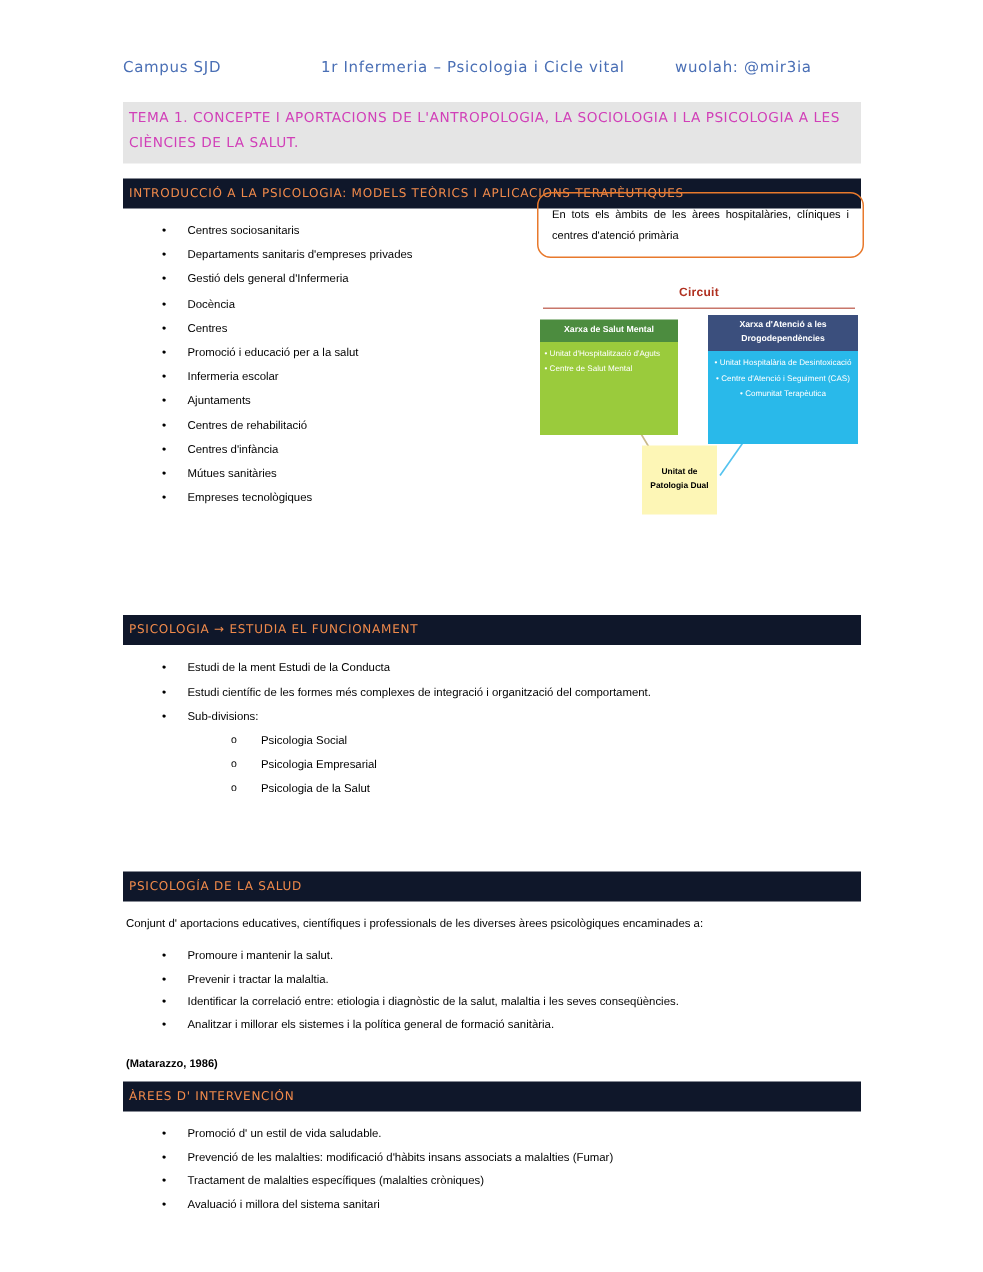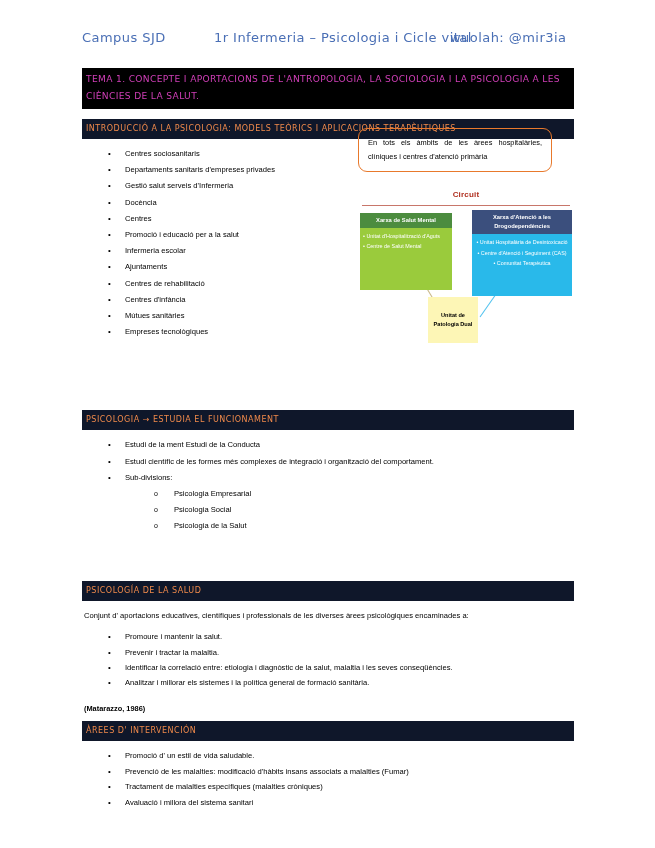--- a/index.html
+++ b/index.html
@@ -23,37 +23,37 @@
   .content {
     position: absolute;
     left: 82px;
     top: 0;
     width: 492px;
   }
 
   
   .doc-header {
     display: flex;
-    align-items: flex-start;
+    align-items: center;
     height: 30px;
     padding-top: 30px;
     font-family: "DejaVu Sans", sans-serif;
-    font-size: 13px;
+    font-size: 10px;
     letter-spacing: .45px;
     color: #4a6fb5;
     white-space: nowrap;
   }
   .doc-header .hdr-left   { width: 132px; }
   .doc-header .hdr-center { width: 222px; }
   .doc-header .hdr-right  { flex: 1; text-align: left; padding-left: 14px;}
 
   
   .title-band {
     margin-top: 8px;
-    background: #000000;
+    background: #e5e5e5;
     color: #d13fb8;
     font-family: "DejaVu Sans", sans-serif;
     font-size: 9.1px;
     letter-spacing: .35px;
     line-height: 17px;
     padding: 3px 4px 4px 4px;
     box-sizing: border-box;
   }
 
   
@@ -124,21 +124,21 @@
     position: absolute;
     left: 358px;
     top: 128px;
     width: 216px;
   }
   .callout {
     border: 1.6px solid #e8792c;
     border-radius: 9px;
     padding: 7px 9px 8px 9px;
     box-sizing: border-box;
-    width: 194px;
+    width: 218px;
   }
   .callout .ctext {
     font-size: 7.4px;
     line-height: 13.6px;
     text-align: justify;
     color: #000;
   }
 
   
   .diagram {
@@ -227,42 +227,42 @@
       <span class="hdr-center">1r Infermeria – Psicologia i Cicle vital</span>
       <span class="hdr-right">wuolah: @mir3ia</span>
     </div>
 
     <div class="title-band">TEMA 1. CONCEPTE I APORTACIONS DE L'ANTROPOLOGIA, LA SOCIOLOGIA I LA PSICOLOGIA A LES CIÈNCIES DE LA SALUT.</div>
 
     <div class="section-band">INTRODUCCIÓ A LA PSICOLOGIA: MODELS TEÒRICS I APLICACIONS TERAPÈUTIQUES</div>
     <ul class="bul">
       <li><span class="bdot">•</span><span>Centres sociosanitaris</span></li>
       <li><span class="bdot">•</span><span>Departaments sanitaris d'empreses privades</span></li>
-      <li><span class="bdot">•</span><span>Gestió salut serveis d'Infermeria</span></li>
+      <li><span class="bdot">•</span><span>Gestió dels general d'Infermeria</span></li>
       <li><span class="bdot">•</span><span>Docència</span></li>
       <li><span class="bdot">•</span><span>Centres</span></li>
       <li><span class="bdot">•</span><span>Promoció i educació per a la salut</span></li>
       <li><span class="bdot">•</span><span>Infermeria escolar</span></li>
       <li><span class="bdot">•</span><span>Ajuntaments</span></li>
       <li><span class="bdot">•</span><span>Centres de rehabilitació</span></li>
       <li><span class="bdot">•</span><span>Centres d'infància</span></li>
       <li><span class="bdot">•</span><span>Mútues sanitàries</span></li>
       <li><span class="bdot">•</span><span>Empreses tecnològiques</span></li>
     </ul>
 
     <div style="height:60px"></div>
     <div class="section-band">PSICOLOGIA → ESTUDIA EL FUNCIONAMENT</div>
     <ul class="bul">
       <li><span class="bdot">•</span><span>Estudi de la ment Estudi de la Conducta</span></li>
       <li><span class="bdot">•</span><span>Estudi científic de les formes més complexes de integració i organització del comportament.</span></li>
       <li><span class="bdot">•</span><span>Sub-divisions:</span></li>
     </ul>
     <ul class="sub">
+      <li><span class="odot">o</span><span>Psicologia Social</span></li>
       <li><span class="odot">o</span><span>Psicologia Empresarial</span></li>
-      <li><span class="odot">o</span><span>Psicologia Social</span></li>
       <li><span class="odot">o</span><span>Psicologia de la Salut</span></li>
     </ul>
 
     <div style="height:36px"></div>
     <div class="section-band">PSICOLOGÍA DE LA SALUD</div>
     <div class="para">Conjunt d' aportacions educatives, científiques i professionals de les diverses àrees psicològiques encaminades a:</div>
     <ul class="bul tight">
       <li><span class="bdot">•</span><span>Promoure i mantenir la salut.</span></li>
       <li><span class="bdot">•</span><span>Prevenir i tractar la malaltia.</span></li>
       <li><span class="bdot">•</span><span>Identificar la correlació entre: etiologia i diagnòstic de la salut, malaltia i les seves conseqüències.</span></li>

